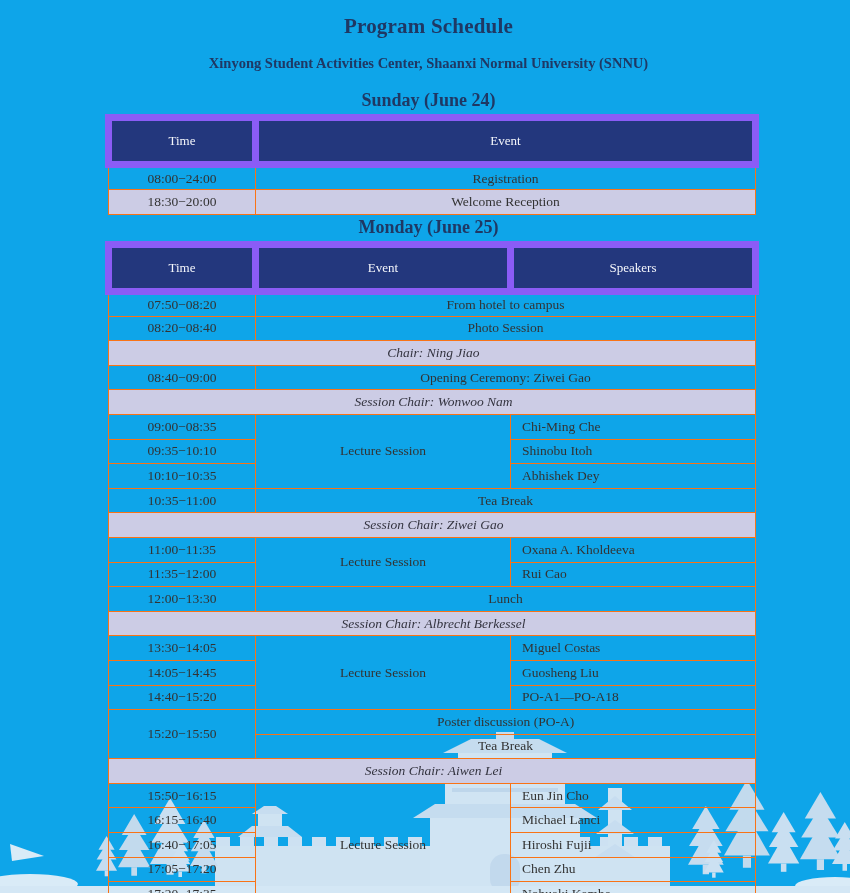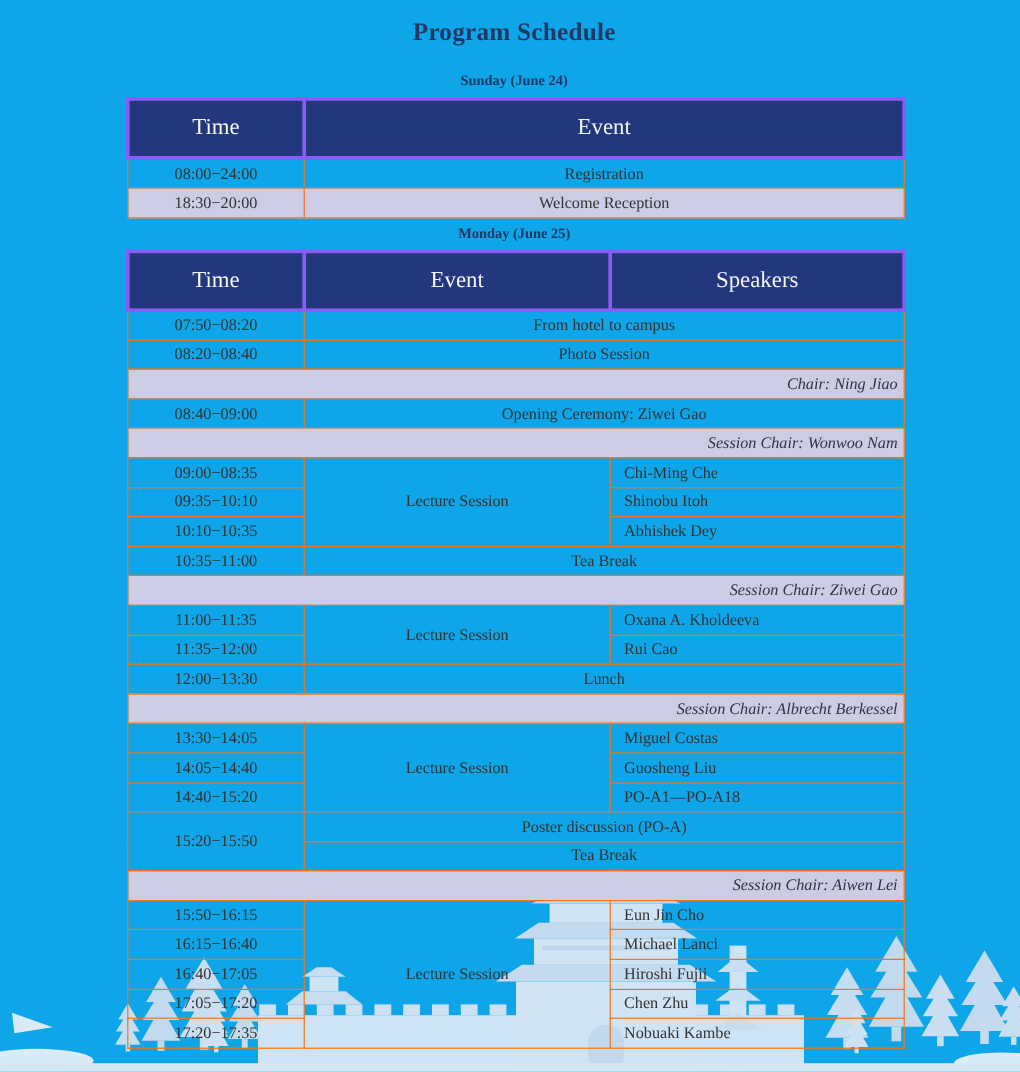--- a/index.html
+++ b/index.html
@@ -34,58 +34,58 @@
     letter-spacing: 0.2px;
   }
   .subtitle {
     font-size: 14.5px;
     font-weight: bold;
     color: #1F3864;
     line-height: 18px;
     margin-top: 15px;
   }
   .day-heading {
-    font-size: 12px;
+    font-size: 18px;
     font-weight: bold;
     color: #1F3864;
     line-height: 17px;
   }
   .day-heading.sun { margin: 20px 0 5px 0; }
   .day-heading.mon { margin: 4px 0 5px 0; }
   table {
     border-collapse: collapse;
     width: 647px;
     table-layout: fixed;
     background: transparent;
   }
   th {
     background: #23377D;
     color: #F4F6FB;
     font-weight: normal;
-    font-size: 19px;
+    font-size: 13px;
     height: 23px;
-    border: 3px solid #8b5cf6;
+    border: 7px solid #8b5cf6;
     padding: 12px;
   }
   th + th { border-left: 1px solid #AEB6D8; }
   td {
     border: 1px solid #f97316;
     font-size: 13.5px;
     color: #333333;
     height: 24.6px;
     padding: 0 5px;
     text-align: center;
     background: transparent;
   }
   .sunday-table td { height: 25px; }
   td.sp { text-align: left; padding-left: 11px; }
   tr.chair td {
     background: #CCCCE5;
     font-style: italic;
-    text-align: right;
+    text-align: center;
     padding-left: 8px;
     color: #33333F;
   }
   tr.lav td { background: #CCCCE5; }
 </style>
 </head>
 <body>
 
 <div class="page">
 
@@ -142,20 +142,21 @@
       <use href="#pine" transform="translate(832,104) scale(0.75)" fill="#DEE6F2"></use>
       <use href="#pine" transform="translate(704,122) scale(0.58)" fill="#E1E8F3"></use>
 
       <rect x="0" y="168" width="850" height="7" fill="#EAEFF7"></rect>
     </g>
   </svg>
 
   <div class="content">
 
     <div class="title">Program Schedule</div>
+    <div class="subtitle">Xinyong Student Activities Center, Shaanxi Normal University (SNNU)</div>
 
     <div class="day-heading sun">Sunday (June 24)</div>
 
     <table class="sunday-table">
       <colgroup>
           <col style="width:147px">
           <col style="width:500px">
         </colgroup>
       <thead>
         <tr>
@@ -244,21 +245,21 @@
         </tr>
         <tr class="chair">
           <td colspan="3">Session Chair: Albrecht Berkessel</td>
         </tr>
         <tr>
           <td>13:30−14:05</td>
           <td rowspan="3">Lecture Session</td>
           <td class="sp">Miguel Costas</td>
         </tr>
         <tr>
-          <td>14:05−14:40</td>
+          <td>14:05−14:45</td>
           <td class="sp">Guosheng Liu</td>
         </tr>
         <tr>
           <td>14:40−15:20</td>
           <td class="sp">PO-A1—PO-A18</td>
         </tr>
         <tr>
           <td rowspan="2">15:20−15:50</td>
           <td colspan="2">Poster discussion (PO-A)</td>
         </tr>

